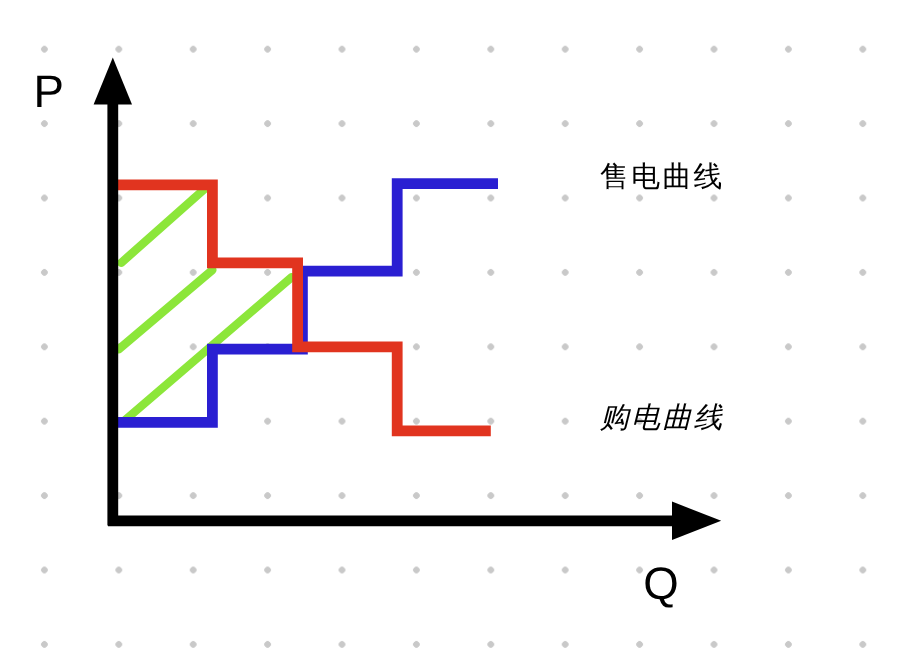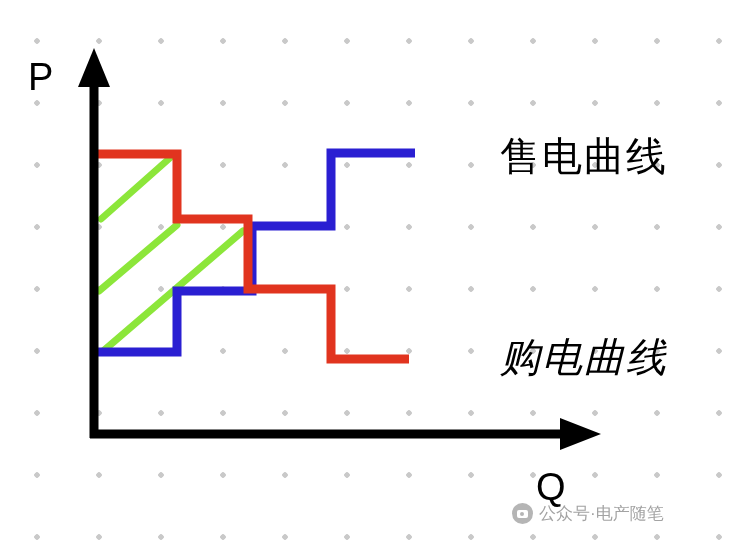--- a/index.html
+++ b/index.html
@@ -28,21 +28,21 @@
     position: absolute;
     font-size: 38px;
     font-weight: 500;
     color: #000000;
     line-height: 1;
   }
   #p-label { left: 28px; top: 58px; }
   #q-label { left: 536px; top: 468px; }
   .curve-label {
     position: absolute;
-    font-size: 40px;
+    font-size: 24px;
     color: #000000;
     line-height: 1;
     letter-spacing: 2px;
     white-space: nowrap;
   }
   #sell-label { left: 500px; top: 136px; }
   #buy-label  { left: 500px; top: 337px; font-style: italic; }
   #watermark {
     position: absolute;
     left: 512px;
@@ -104,18 +104,14 @@
   </svg>
 
   <div id="p-label" class="axis-label">P</div>
 
   <div id="q-label" class="axis-label">Q</div>
 
   <div id="sell-label" class="curve-label">售电曲线</div>
 
   <div id="buy-label" class="curve-label">购电曲线</div>
 
-  <div id="watermark">
-    <span class="wm-icon"></span>
-    <span class="wm-text">公众号·电产随笔</span>
-  </div>
 
 </div>
 
 </body></html>

